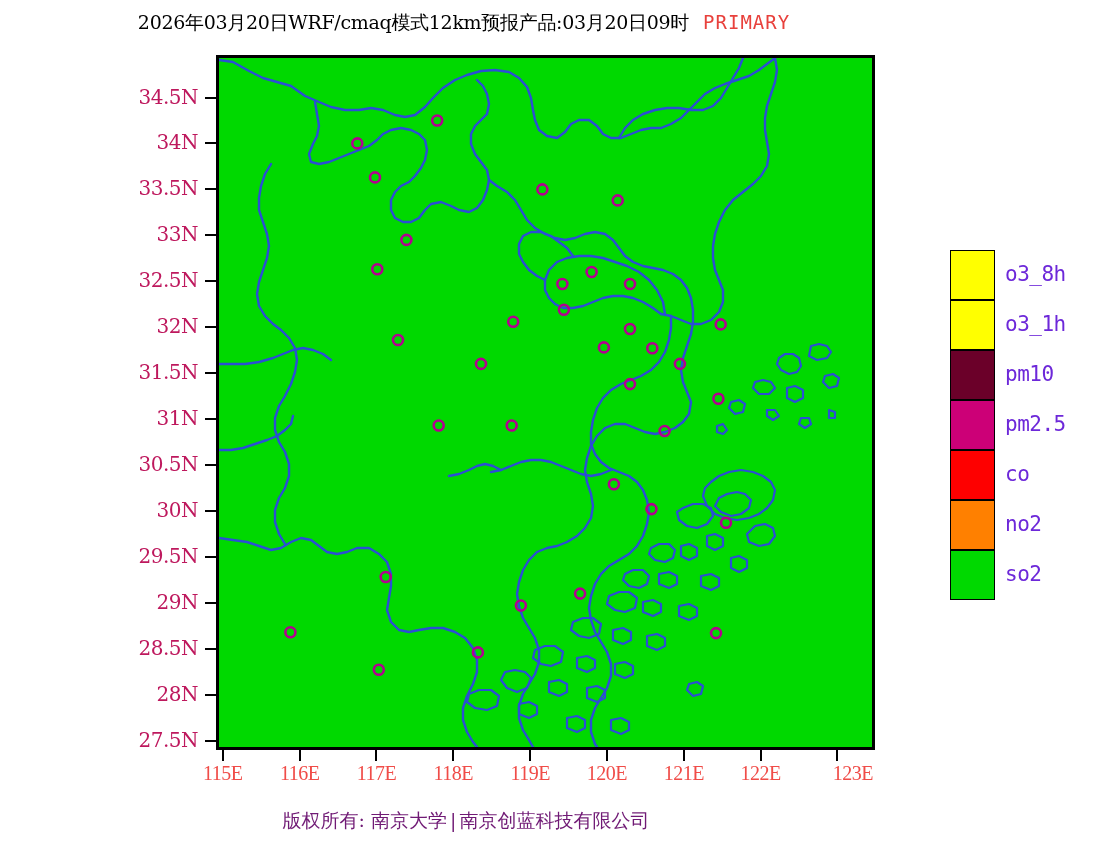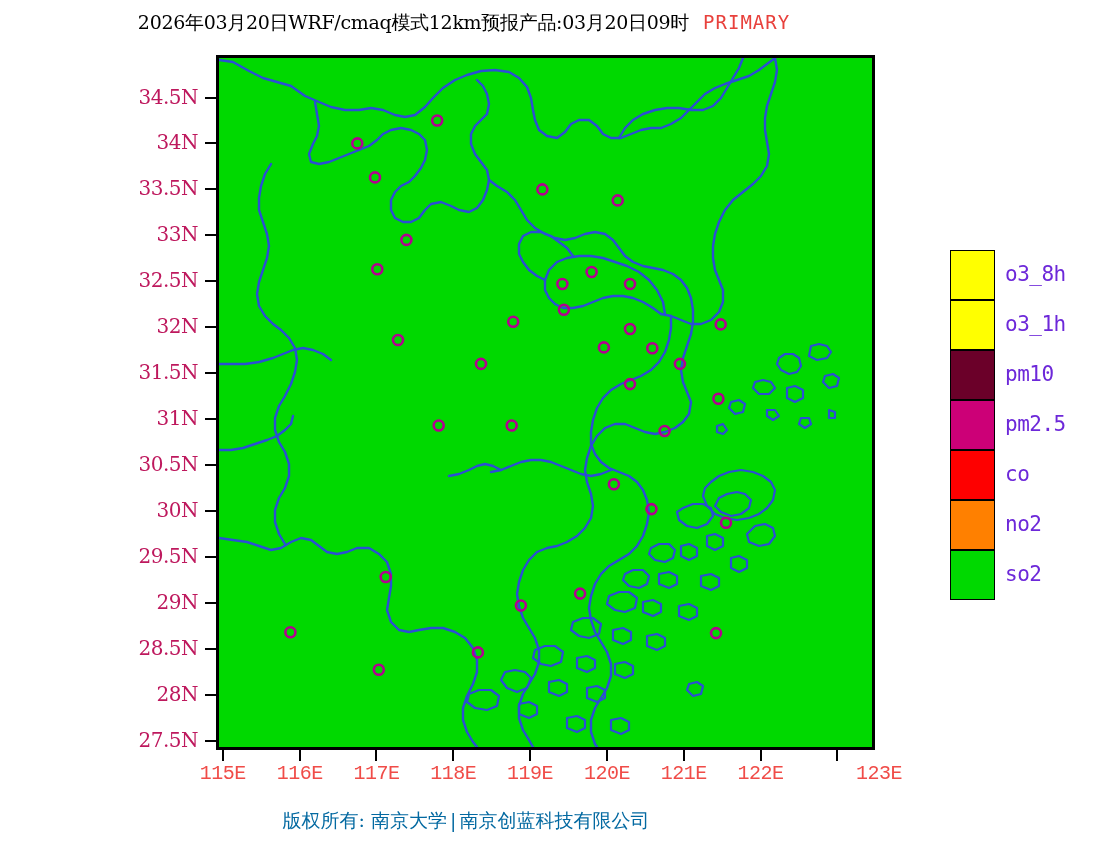--- a/index.html
+++ b/index.html
@@ -87,21 +87,21 @@
   .lbl-y-wrap {
     position: absolute;
     left: 112px;
     width: 86px;
   }
   .lbl-x {
     position: absolute;
     text-align: center;
     width: 90px;
     color: #f04c48;
-    font-family: Liberation Mono, monospace;
+    font-family: Liberation Serif, serif;
     font-size: 20px;
     letter-spacing: -0.5px;
     top: 762px;
     white-space: nowrap;
   }
 
   
   #legend {
     position: absolute;
     left: 950px;
@@ -133,21 +133,21 @@
 
   
   #footer {
     position: absolute;
     left: 0;
     top: 808px;
     width: 932px;
     text-align: center;
     font-family: "DejaVu Serif", serif;
     font-size: 19px;
-    color: #0369a1;
+    color: #701a75;
     white-space: nowrap;
   }
   .footer-sep {
     display: inline-block;
     padding: 0 3px;
   }
 </style>
 </head>
 <body>
 
@@ -417,21 +417,21 @@
     </div>
   <div id="x-labels">
       <div class="lbl-x" style="left: 177.841px;">115E</div>
       <div class="lbl-x" style="left: 254.665px;">116E</div>
       <div class="lbl-x" style="left: 331.488px;">117E</div>
       <div class="lbl-x" style="left: 408.312px;">118E</div>
       <div class="lbl-x" style="left: 485.135px;">119E</div>
       <div class="lbl-x" style="left: 561.959px;">120E</div>
       <div class="lbl-x" style="left: 638.782px;">121E</div>
       <div class="lbl-x" style="left: 715.606px;">122E</div>
-      <div class="lbl-x" style="left: 834px;">123E</div>
+      <div class="lbl-x" style="left: 783px; text-align: right;">123E</div>
     </div>
 </div>
 
 <div id="legend">
     <div class="legend-row">
       <div class="legend-swatch" style="background: rgb(255, 255, 0);"></div>
       <div class="legend-label">o3_8h</div>
     </div>
     <div class="legend-row">
       <div class="legend-swatch" style="background: rgb(255, 255, 0);"></div>

